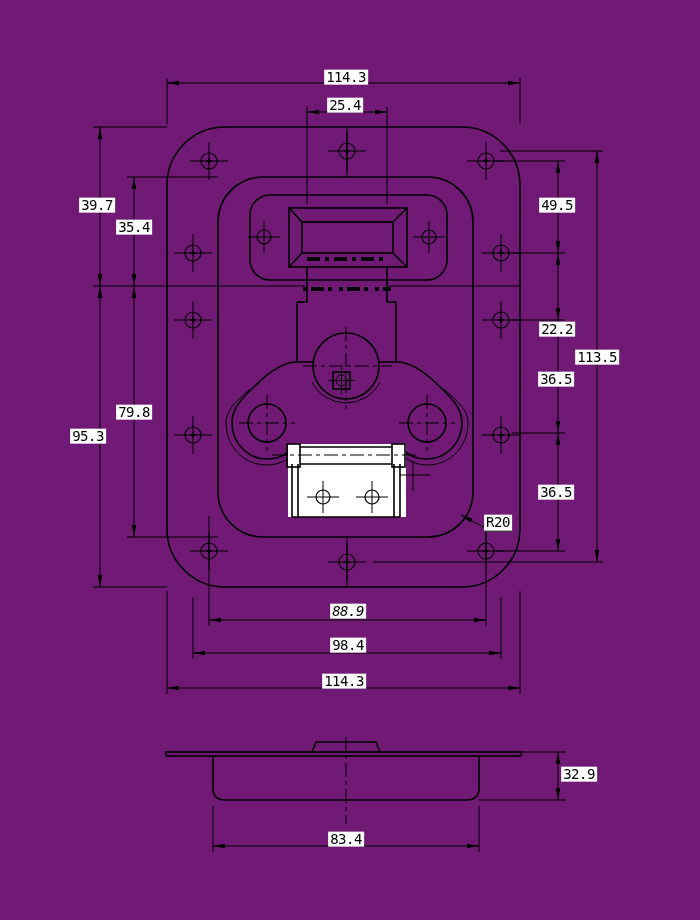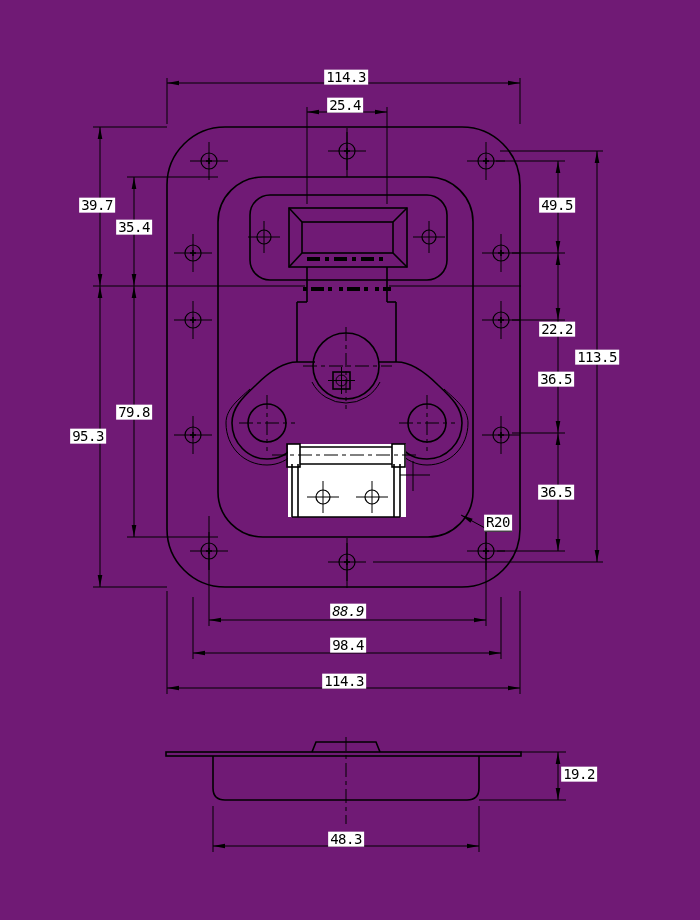--- a/index.html
+++ b/index.html
@@ -226,17 +226,17 @@
   <div class="dim" style="left:88px;top:436px;">95.3</div>
   <div class="dim" style="left:557px;top:205px;">49.5</div>
   <div class="dim" style="left:557px;top:285px;margin-top:44px;">22.2</div>
   <div class="dim" style="left:556px;top:379px;">36.5</div>
   <div class="dim" style="left:597px;top:357px;">113.5</div>
   <div class="dim" style="left:556px;top:492px;">36.5</div>
   <div class="dim ul" style="left:498px;top:523px;">R20</div>
   <div class="dim" style="left:348px;top:611px;font-style:italic;">88.9</div>
   <div class="dim" style="left:348px;top:645px;">98.4</div>
   <div class="dim" style="left:344px;top:681px;">114.3</div>
-  <div class="dim" style="left:346px;top:839px;">48.3</div>
-  <div class="dim" style="left:579px;top:774px;">19.2</div>
+  <div class="dim" style="left:346px;top:839px;">83.4</div>
+  <div class="dim" style="left:579px;top:774px;">32.9</div>
 </div>
 
 </div>
 
 </body></html>

